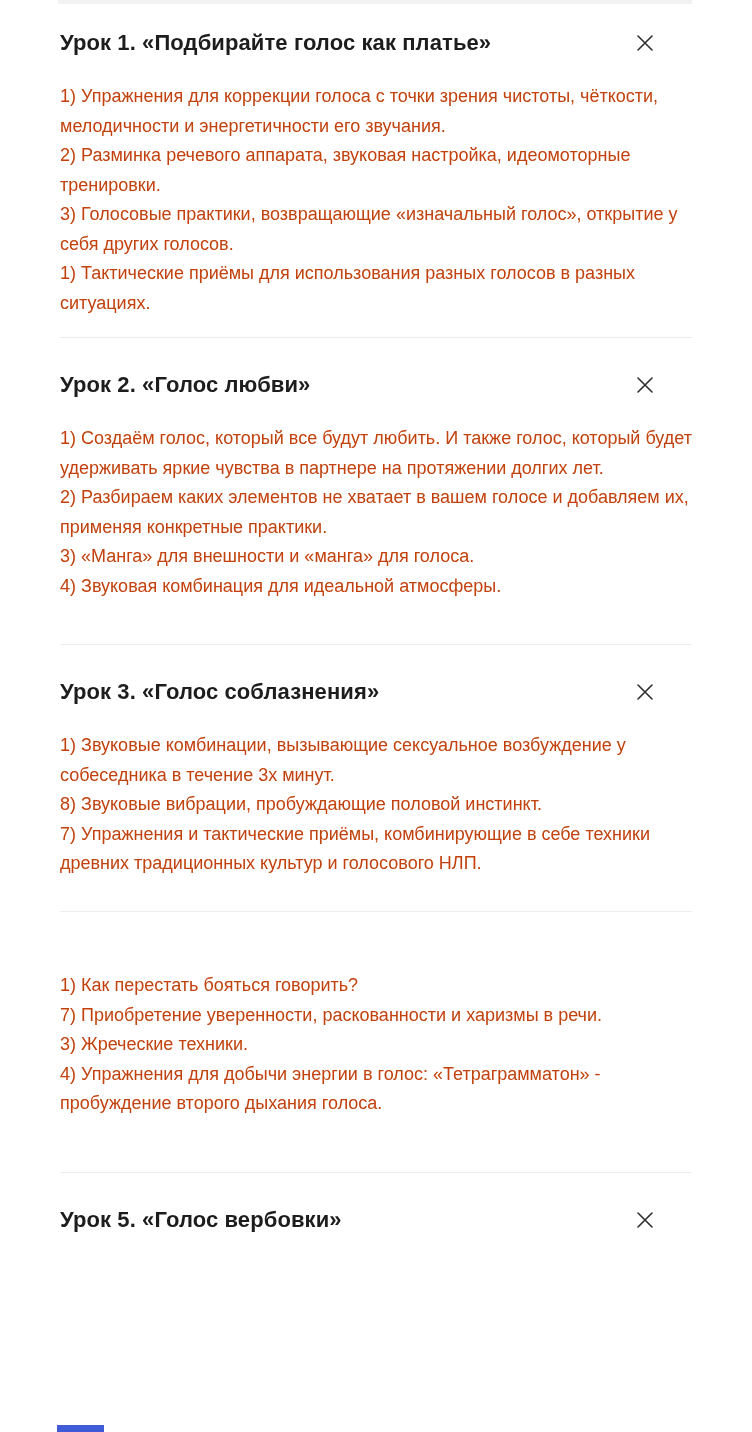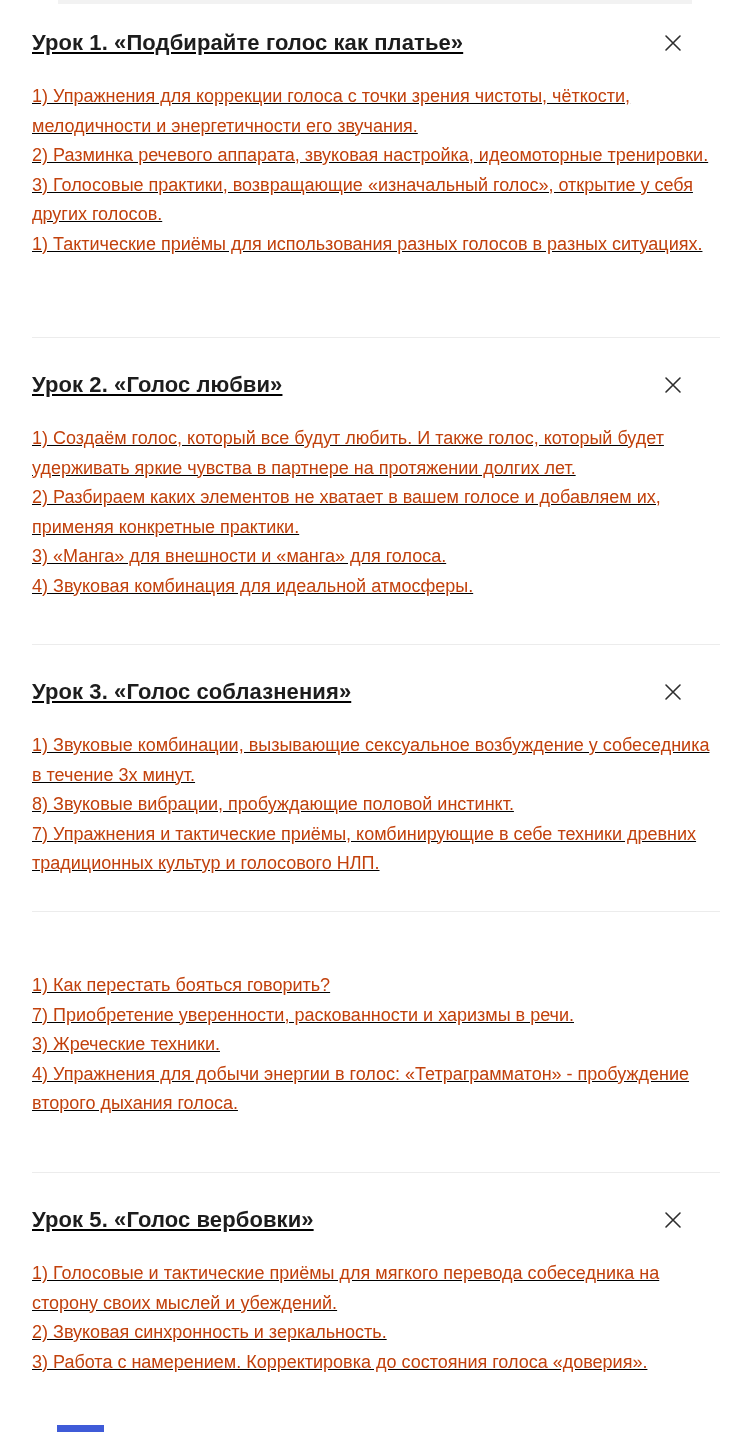--- a/index.html
+++ b/index.html
@@ -19,24 +19,23 @@
     top: 0;
     left: 58px;
     width: 634px;
     height: 4px;
     background: #f2f2f2;
   }
   .content {
     padding-top: 4px;
   }
   section.lesson {
-    margin: 0 32px;
+    margin: 0 60px;
     box-sizing: border-box;
     border-bottom: 1px solid #ececec;
-    text-decoration: underline;
   }
   #lesson-1 { height: 334px; padding-top: 25px; }
   #lesson-2 { height: 307px; padding-top: 33px; }
   #lesson-3 { height: 267px; padding-top: 33px; }
   #lesson-4 { height: 261px; padding-top: 33px; }
   #lesson-5 { height: 255px; padding-top: 33px; border-bottom: none; }
   .lesson-header {
     display: flex;
     justify-content: space-between;
     align-items: center;
@@ -159,22 +158,17 @@
     <div class="lesson-header">
       <h2 class="lesson-title">Урок 5. «Голос вербовки»</h2>
       <button class="close-btn" aria-label="close">
         <span>
           <svg width="24" height="24" viewBox="0 0 24 24">
               <path d="M5 5 L19 19 M19 5 L5 19" stroke="#2e2e2e" stroke-width="1.6" stroke-linecap="round" fill="none"></path>
             </svg>
         </span>
       </button>
     </div>
-    <div class="lesson-body">
-      <p>1) Голосовые и тактические приёмы для мягкого перевода собеседника на сторону своих мыслей и убеждений.</p>
-      <p>2) Звуковая синхронность и зеркальность.</p>
-      <p>3) Работа с намерением. Корректировка до состояния голоса «доверия».</p>
-    </div>
   </section>
 
 </div>
 
 <div class="blue-fragment"></div>
 
 </body></html>

